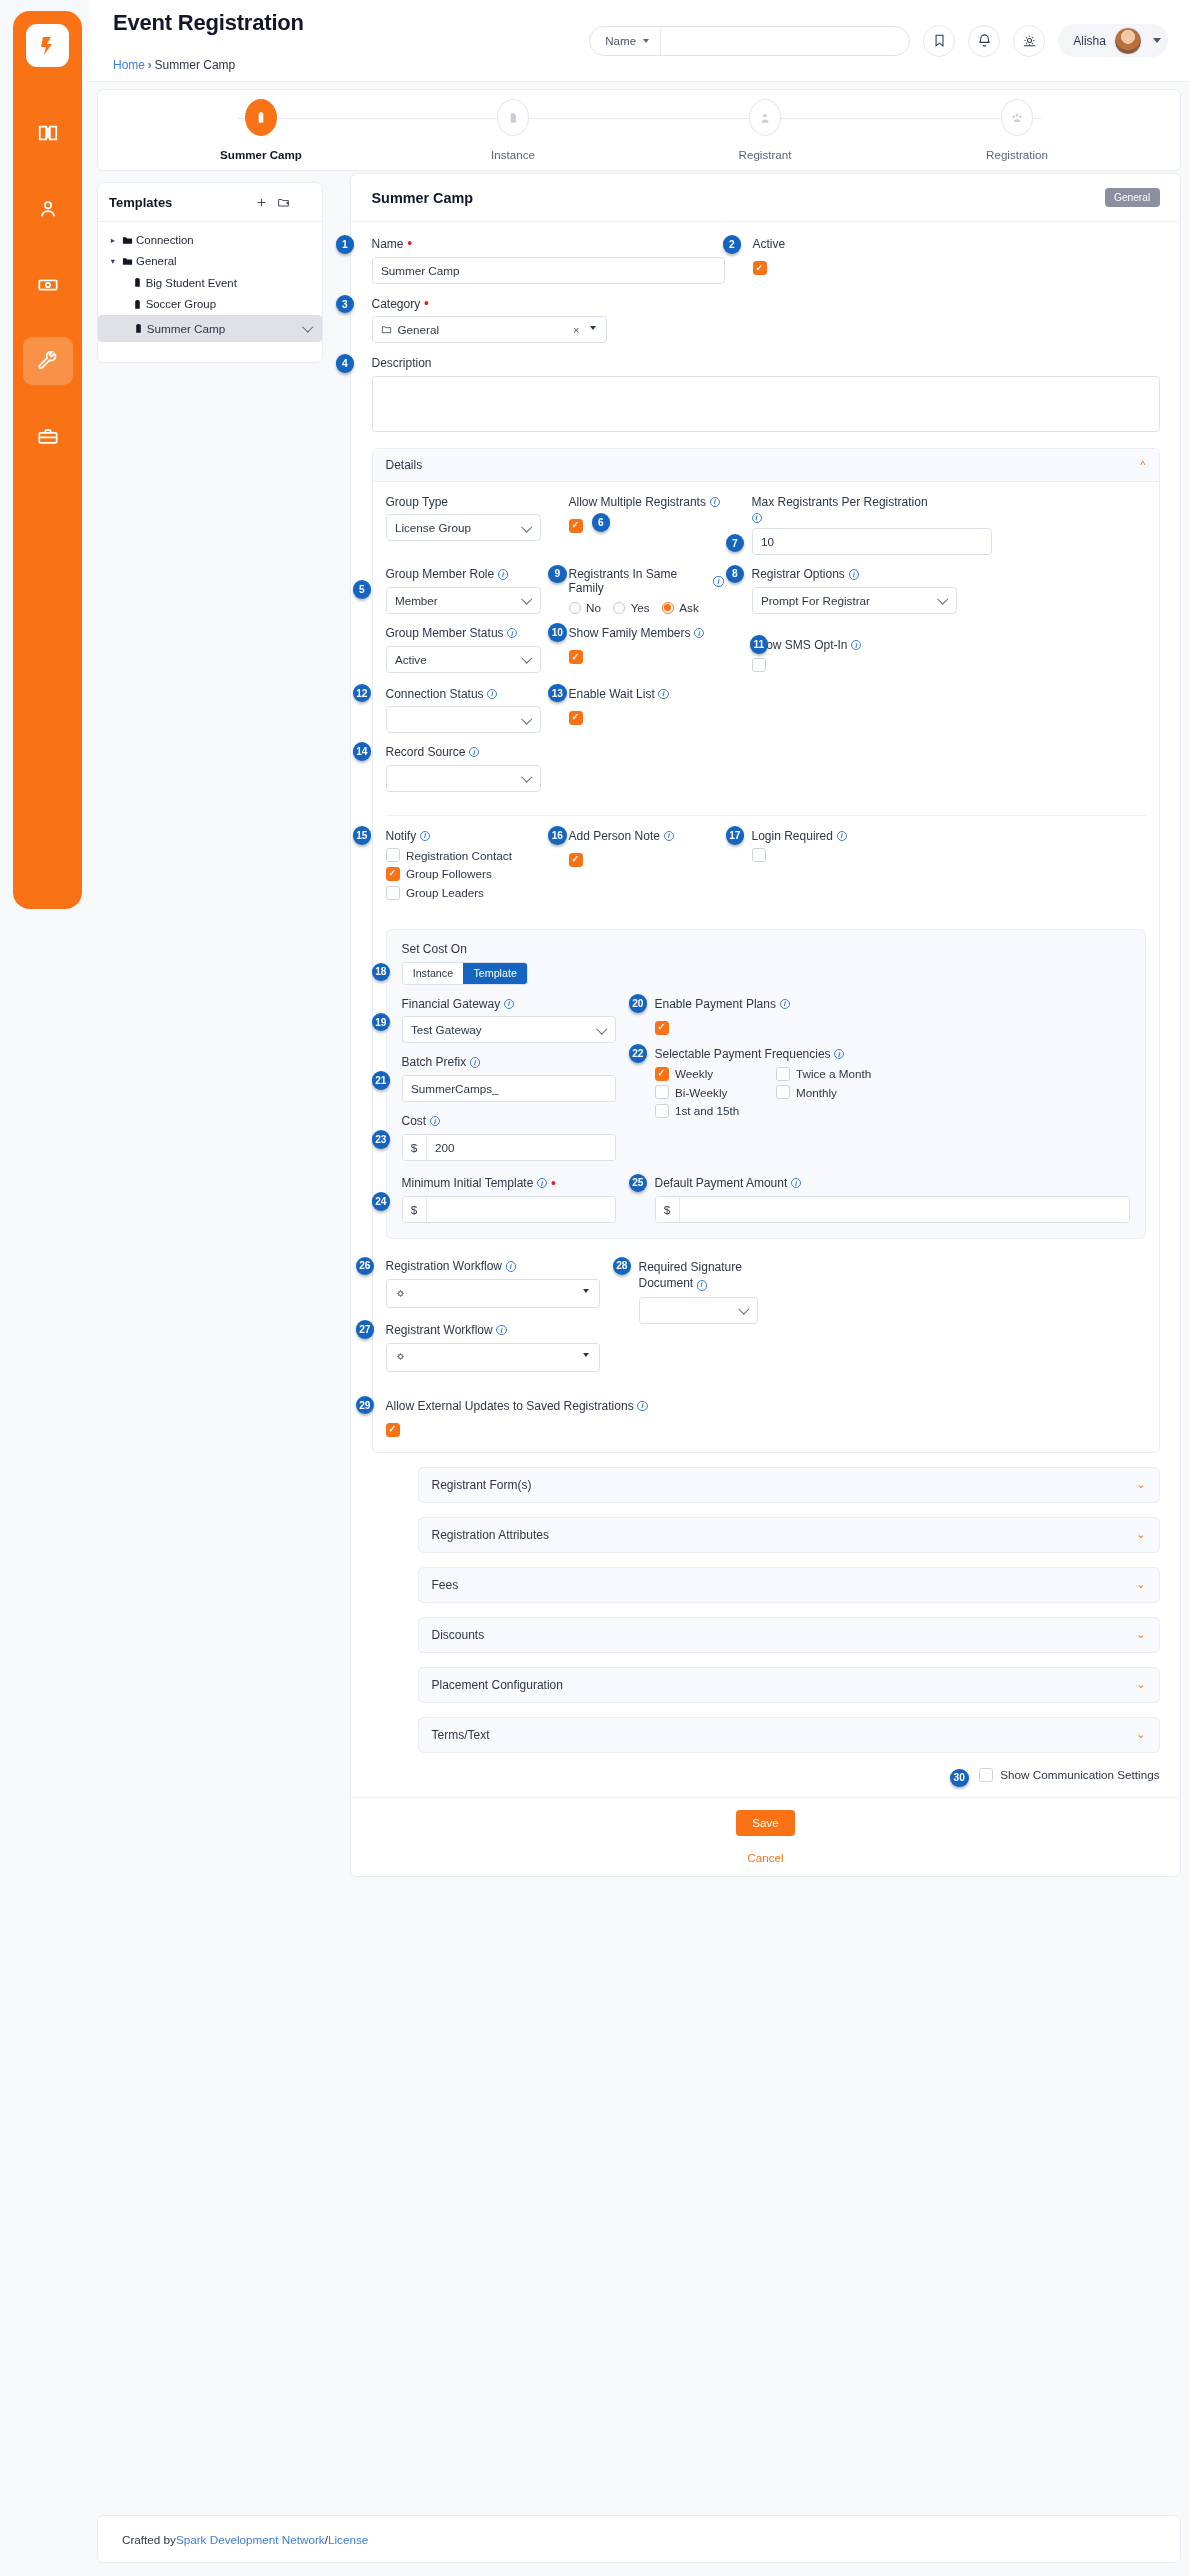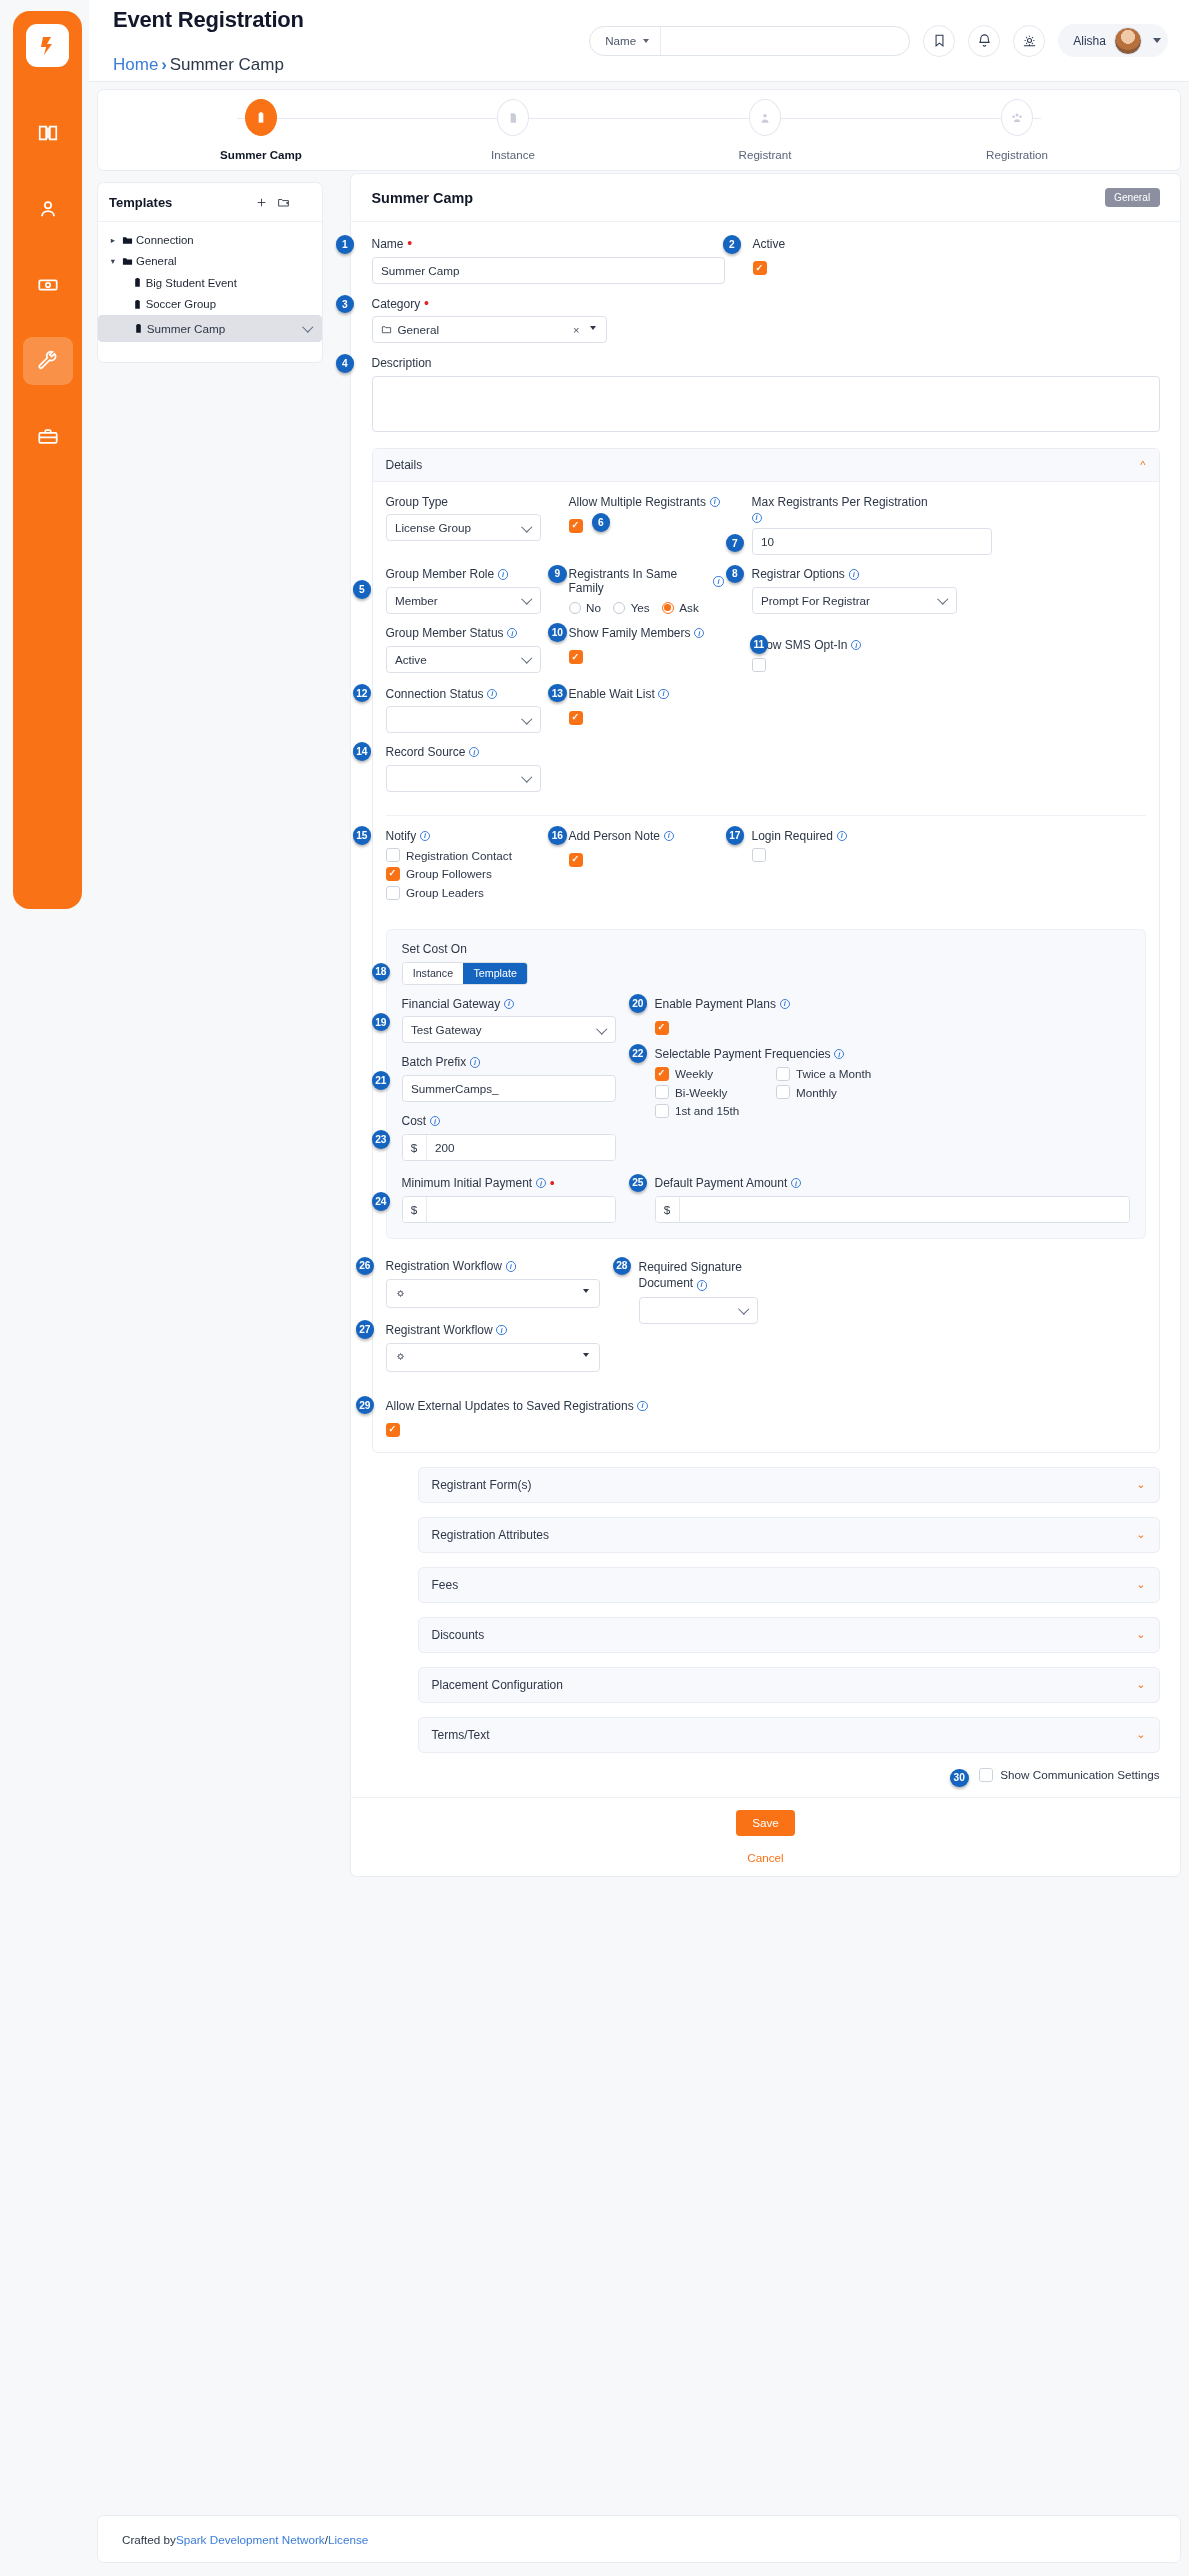--- a/index.html
+++ b/index.html
@@ -34,21 +34,21 @@
   .nav-icon svg { width: 22px; height: 22px; stroke: #fff; fill: none; stroke-width: 1.9; }
 
   
   .header {
     position: absolute; left: 89px; top: 0; width: 1101px; height: 82px;
     background: #fff; border-bottom: 0.9px solid #e9ecf2;
     display: flex; align-items: center;
   }
   .header-titles { padding-left: 24px; flex: 1; }
   .page-title { font-size: 22px; font-weight: 700; letter-spacing: -0.2px; color: #12172b; }
-  .breadcrumb { font-size: 17px; margin-top: 22px; color: #4a5568; }
+  .breadcrumb { font-size: 12px; margin-top: 22px; color: #4a5568; }
   .breadcrumb a { color: #3b7dd8; text-decoration: none; }
   .breadcrumb .sep { color: #3b7dd8; margin: 0 2.8px; font-weight: 700; }
   .breadcrumb .cur { color: #2d3748; }
 
   .header-right { display: flex; align-items: center; gap: 13px; padding-right: 22px; }
   .search-box {
     width: 321px; height: 30px; border: 0.9px solid #dfe3ea; border-radius: 15px;
     display: flex; align-items: center; background: #fff;
   }
   .search-scope {
@@ -718,21 +718,21 @@
                     </div>
                 </div>
               </div>
             </div>
           </div>
 
           <div style="display:grid; grid-template-columns: 214px 1fr; column-gap:39px; margin-top:3.7px;">
             <div style="position:relative;">
               <div class="badge" style="left:-30px; top:16px;">24</div>
               <div class="lbl">
-                <span>Minimum Initial Payment</span>
+                <span>Minimum Initial Template</span>
                 <span class="info">i</span>
                   <span class="req">•</span>
               </div>
               <div class="money">
                 <span class="sym">$</span>
                 <input style="">
               </div>
             </div>
             <div style="position:relative;">
               <div class="badge" style="left:-26px; top:-2.8px;">25</div>

